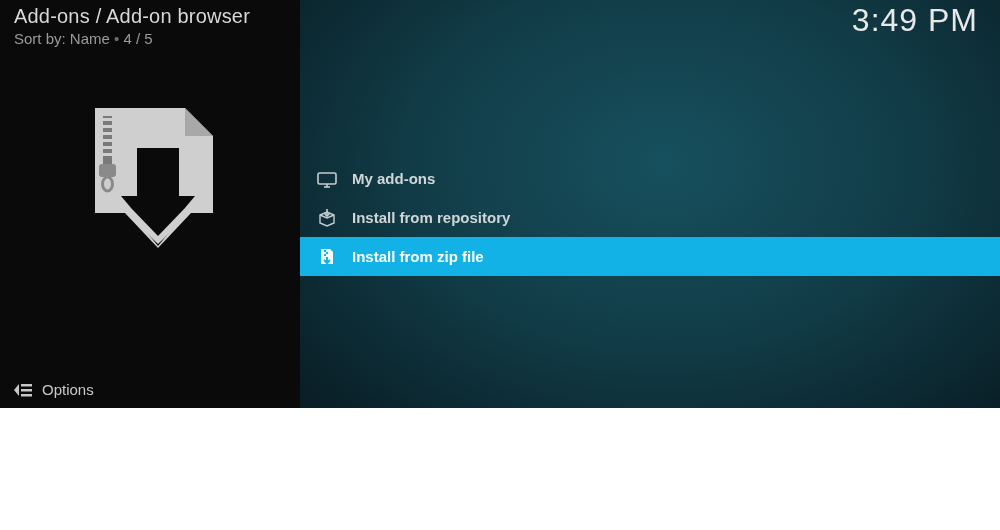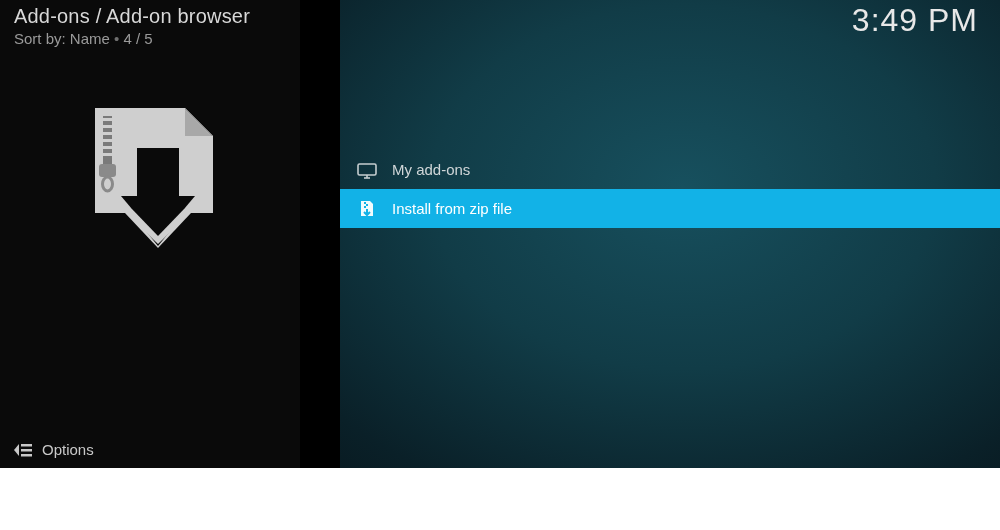--- a/index.html
+++ b/index.html
@@ -1,18 +1,18 @@
 <!DOCTYPE html>
 <html><head>
   <meta charset="utf-8">
   <style>
     * { margin:0; padding:0; box-sizing:border-box; font-family:Arial,Helvetica,sans-serif; }
     html,body { width:1000px; height:530px; overflow:hidden; }
     .screen {
-      width:1000px; height:468px;
+      width:1000px; height:408px;
       background:#000;
       position:relative;
       display:flex;
     }
     .sidebar {
       width:300px; height:100%;
       background:#0a0a0a;
       position:relative;
       flex:0 0 300px;
     }
@@ -38,33 +38,32 @@
       position:absolute;
       left:14px; bottom:10px;
       display:flex; align-items:flex-end;
       color:#c8c8c8; font-size:15px;
     }
     .footer svg { margin-right:10px; }
     .main {
       flex:1; height:100%;
       position:relative;
       background:radial-gradient(ellipse 720px 520px at 52% 40%, #17505e 0%, #113c47 35%, #0a2028 65%, #050b0e 100%);
-      margin-left:40px;
     }
     .clock {
       position:absolute;
       top:2px; right:22px;
       color:#e8e8e8;
       font-size:32px;
       font-weight:400;
       letter-spacing:1px;
     }
     .menu {
       position:absolute;
-      top:150px; left:0; right:0;
+      top:159px; left:0; right:0;font-weight:bold;
     }
     .item {
       height:39px;
       display:flex; align-items:center;
       padding-left:16px;
       color:#d0d6d8;
       font-size:15px;
     }
     .item.selected {
       background:#12b2e7;
@@ -181,20 +180,31 @@
           <svg width="20" height="18" viewBox="0 0 20 18">
             <rect x="1" y="3" width="18" height="11" rx="1.5" fill="none" stroke="#cfd6d8" stroke-width="1.6"></rect>
             <line x1="7" y1="17" x2="13" y2="17" stroke="#cfd6d8" stroke-width="1.6"></line>
             <line x1="10" y1="14" x2="10" y2="17" stroke="#cfd6d8" stroke-width="1.6"></line>
           </svg>
         </span>
         <span class="label">My add-ons</span>
       </div>
 
 
+      <div class="item">
+        <span class="ic">
+          <svg width="20" height="18" viewBox="0 0 20 18">
+            <path d="M3 6 L10 3 L17 6 L17 14 L10 17 L3 14 Z" fill="none" stroke="#cfd6d8" stroke-width="1.4"></path>
+            <path d="M3 6 L10 9 L17 6" fill="none" stroke="#cfd6d8" stroke-width="1.4"></path>
+            <line x1="10" y1="0" x2="10" y2="7" stroke="#cfd6d8" stroke-width="1.6"></line>
+            <polyline points="7,4 10,7 13,4" fill="none" stroke="#cfd6d8" stroke-width="1.6"></polyline>
+          </svg>
+        </span>
+        <span class="label">Install from repository</span>
+      </div>
 
       <div class="item selected">
         <span class="ic">
           <svg width="20" height="20" viewBox="0 0 20 20">
             <path d="M4 2 H13 L16 5 V17 H4 Z" fill="#ffffff"></path>
             <rect x="7" y="3" width="2" height="2" fill="#12b2e7"></rect>
             <rect x="9" y="5" width="2" height="2" fill="#12b2e7"></rect>
             <rect x="7" y="7" width="2" height="2" fill="#12b2e7"></rect>
             <line x1="10" y1="10" x2="10" y2="15" stroke="#12b2e7" stroke-width="2"></line>
             <polyline points="7,13 10,16 13,13" fill="none" stroke="#12b2e7" stroke-width="2"></polyline>

